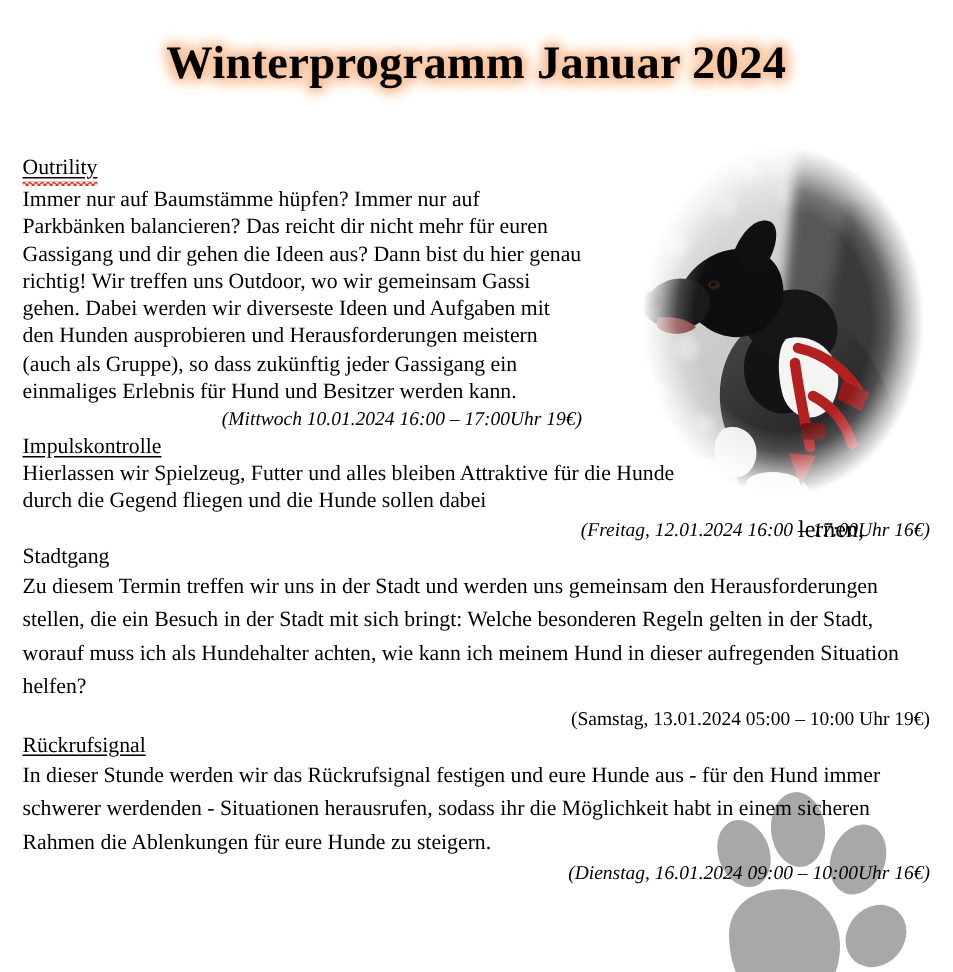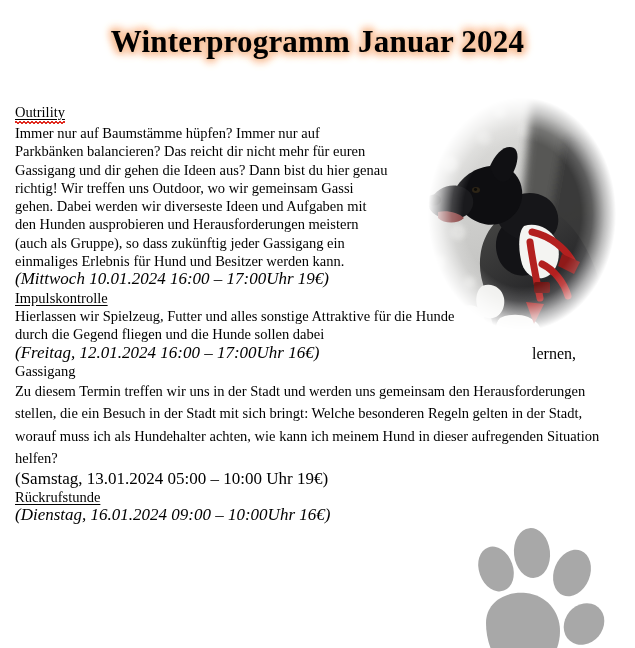--- a/index.html
+++ b/index.html
@@ -106,23 +106,24 @@
   }
 
   .body-text {
     font-size: 14.5px;
     line-height: 18.3px;
     margin: 0;
   }
   .body-text.loose { line-height: 22.4px; }
 
   .datetime {
-    font-size: 17px;
+    font-size: 13px;
     line-height: 18.3px;
     margin: 0;
+    text-align: right;
   }
   .datetime.ital { font-style: italic; }
 
   
   .wrap-spacer-a {
     float: right;
     width: 232px;
     height: 186px;
     margin: 0;
   }
@@ -267,29 +268,30 @@
   <div class="section sec-1 clearfix">
     <div class="wrap-spacer-a"></div>
     <div class="sec-head underlined spellcheck">Outrility</div>
     <p class="body-text">Immer nur auf Baumstämme hüpfen? Immer nur auf Parkbänken balancieren? Das reicht dir nicht mehr für euren Gassigang und dir gehen die Ideen aus? Dann bist du hier genau richtig! Wir treffen uns Outdoor, wo wir gemeinsam Gassi gehen. Dabei werden wir diverseste Ideen und Aufgaben mit den Hunden ausprobieren und Herausforderungen meistern (auch als Gruppe), so dass zukünftig jeder Gassigang ein einmaliges Erlebnis für Hund und Besitzer werden kann.</p>
     <p class="datetime ital">(Mittwoch 10.01.2024 16:00 – 17:00Uhr 19€)</p>
   </div>
 
   <div class="section sec-2 clearfix">
     <div class="wrap-spacer-b"></div>
     <div class="sec-head underlined">Impulskontrolle</div>
-    <p class="body-text">Hierlassen wir Spielzeug, Futter und alles sonstige Attraktive für die Hunde durch die Gegend fliegen und die Hunde sollen dabei</p>
+    <p class="body-text">Hierlassen wir Spielzeug, Futter und alles bleiben Attraktive für die Hunde durch die Gegend fliegen und die Hunde sollen dabei</p>
     <span class="lernen-float">lernen,</span>
     <p class="datetime ital">(Freitag, 12.01.2024 16:00 – 17:00Uhr 16€)</p>
   </div>
 
   <div class="section">
-    <div class="sec-head">Gassigang</div>
+    <div class="sec-head">Stadtgang</div>
     <p class="body-text loose">Zu diesem Termin treffen wir uns in der Stadt und werden uns gemeinsam den Herausforderungen stellen, die ein Besuch in der Stadt mit sich bringt: Welche besonderen Regeln gelten in der Stadt, worauf muss ich als Hundehalter achten, wie kann ich meinem Hund in dieser aufregenden Situation helfen?</p>
     <p class="datetime">(Samstag, 13.01.2024 05:00 – 10:00 Uhr 19€)</p>
   </div>
 
   <div class="section">
-    <div class="sec-head underlined">Rückrufstunde</div>
+    <div class="sec-head underlined">Rückrufsignal</div>
+    <p class="body-text loose">In dieser Stunde werden wir das Rückrufsignal festigen und eure Hunde aus - für den Hund immer schwerer werdenden - Situationen herausrufen, sodass ihr die Möglichkeit habt in einem sicheren Rahmen die Ablenkungen für eure Hunde zu steigern.</p>
     <p class="datetime ital">(Dienstag, 16.01.2024 09:00 – 10:00Uhr 16€)</p>
   </div>
 
 </div>
 
 </body></html>

